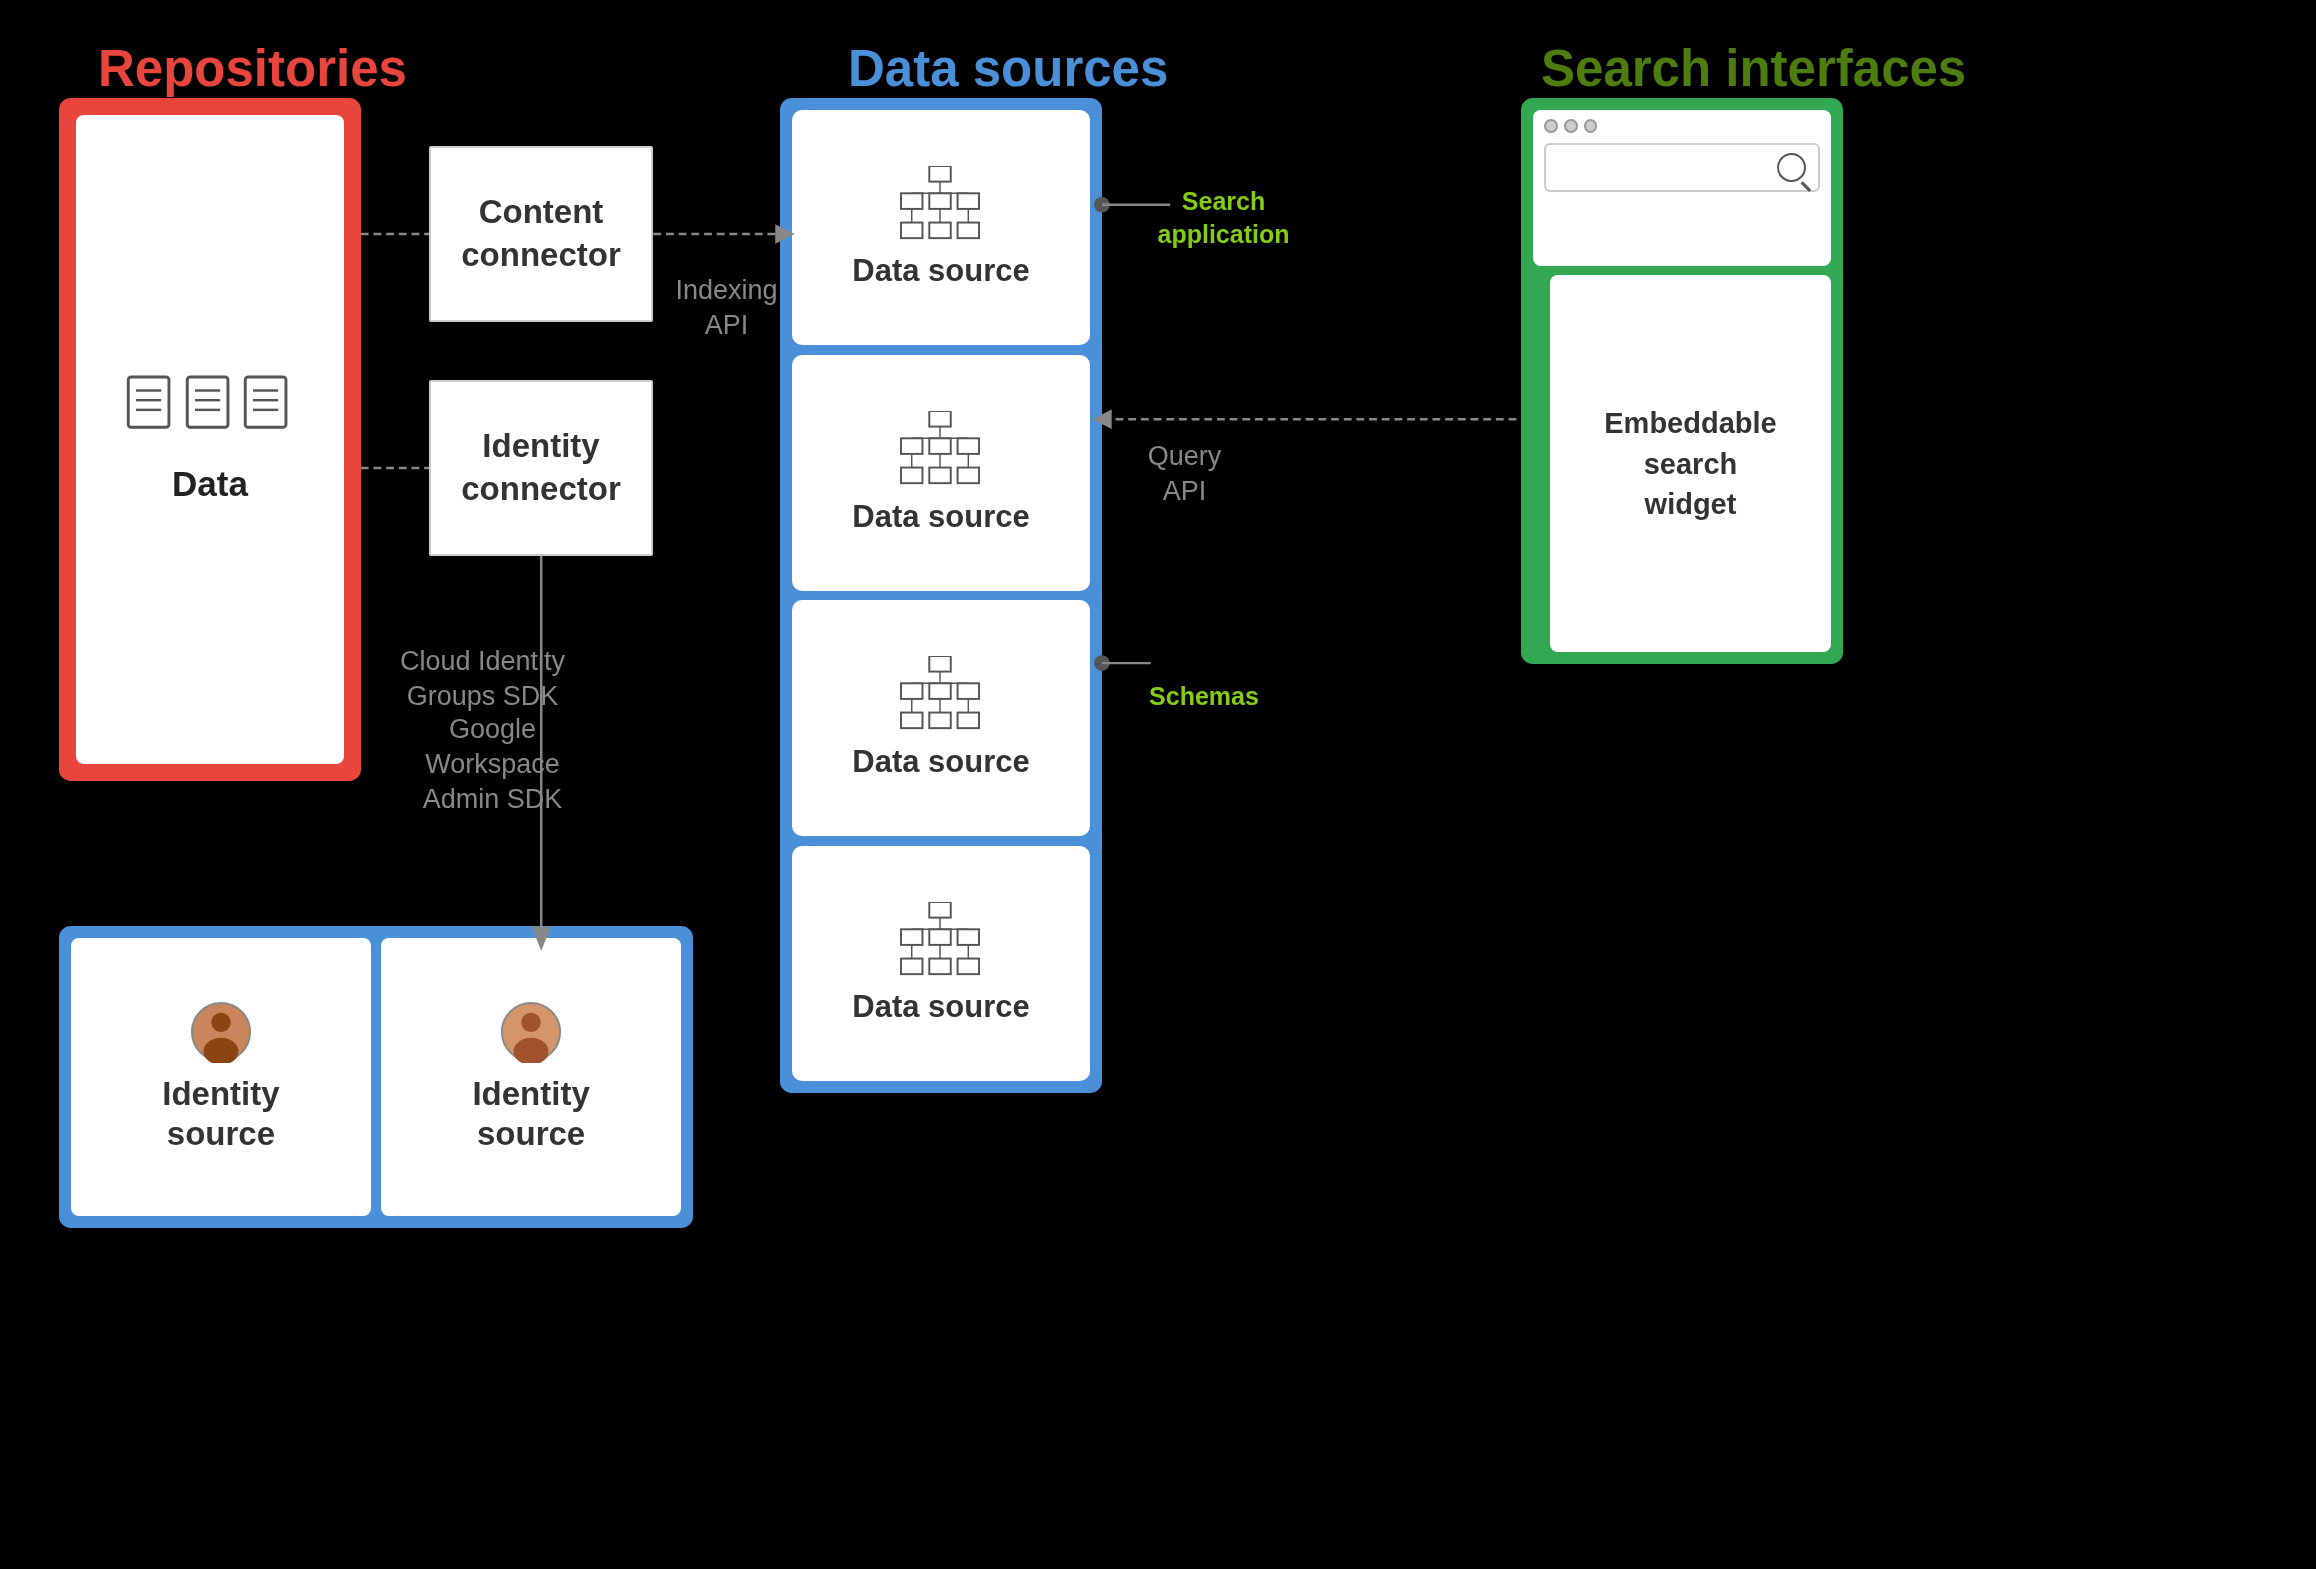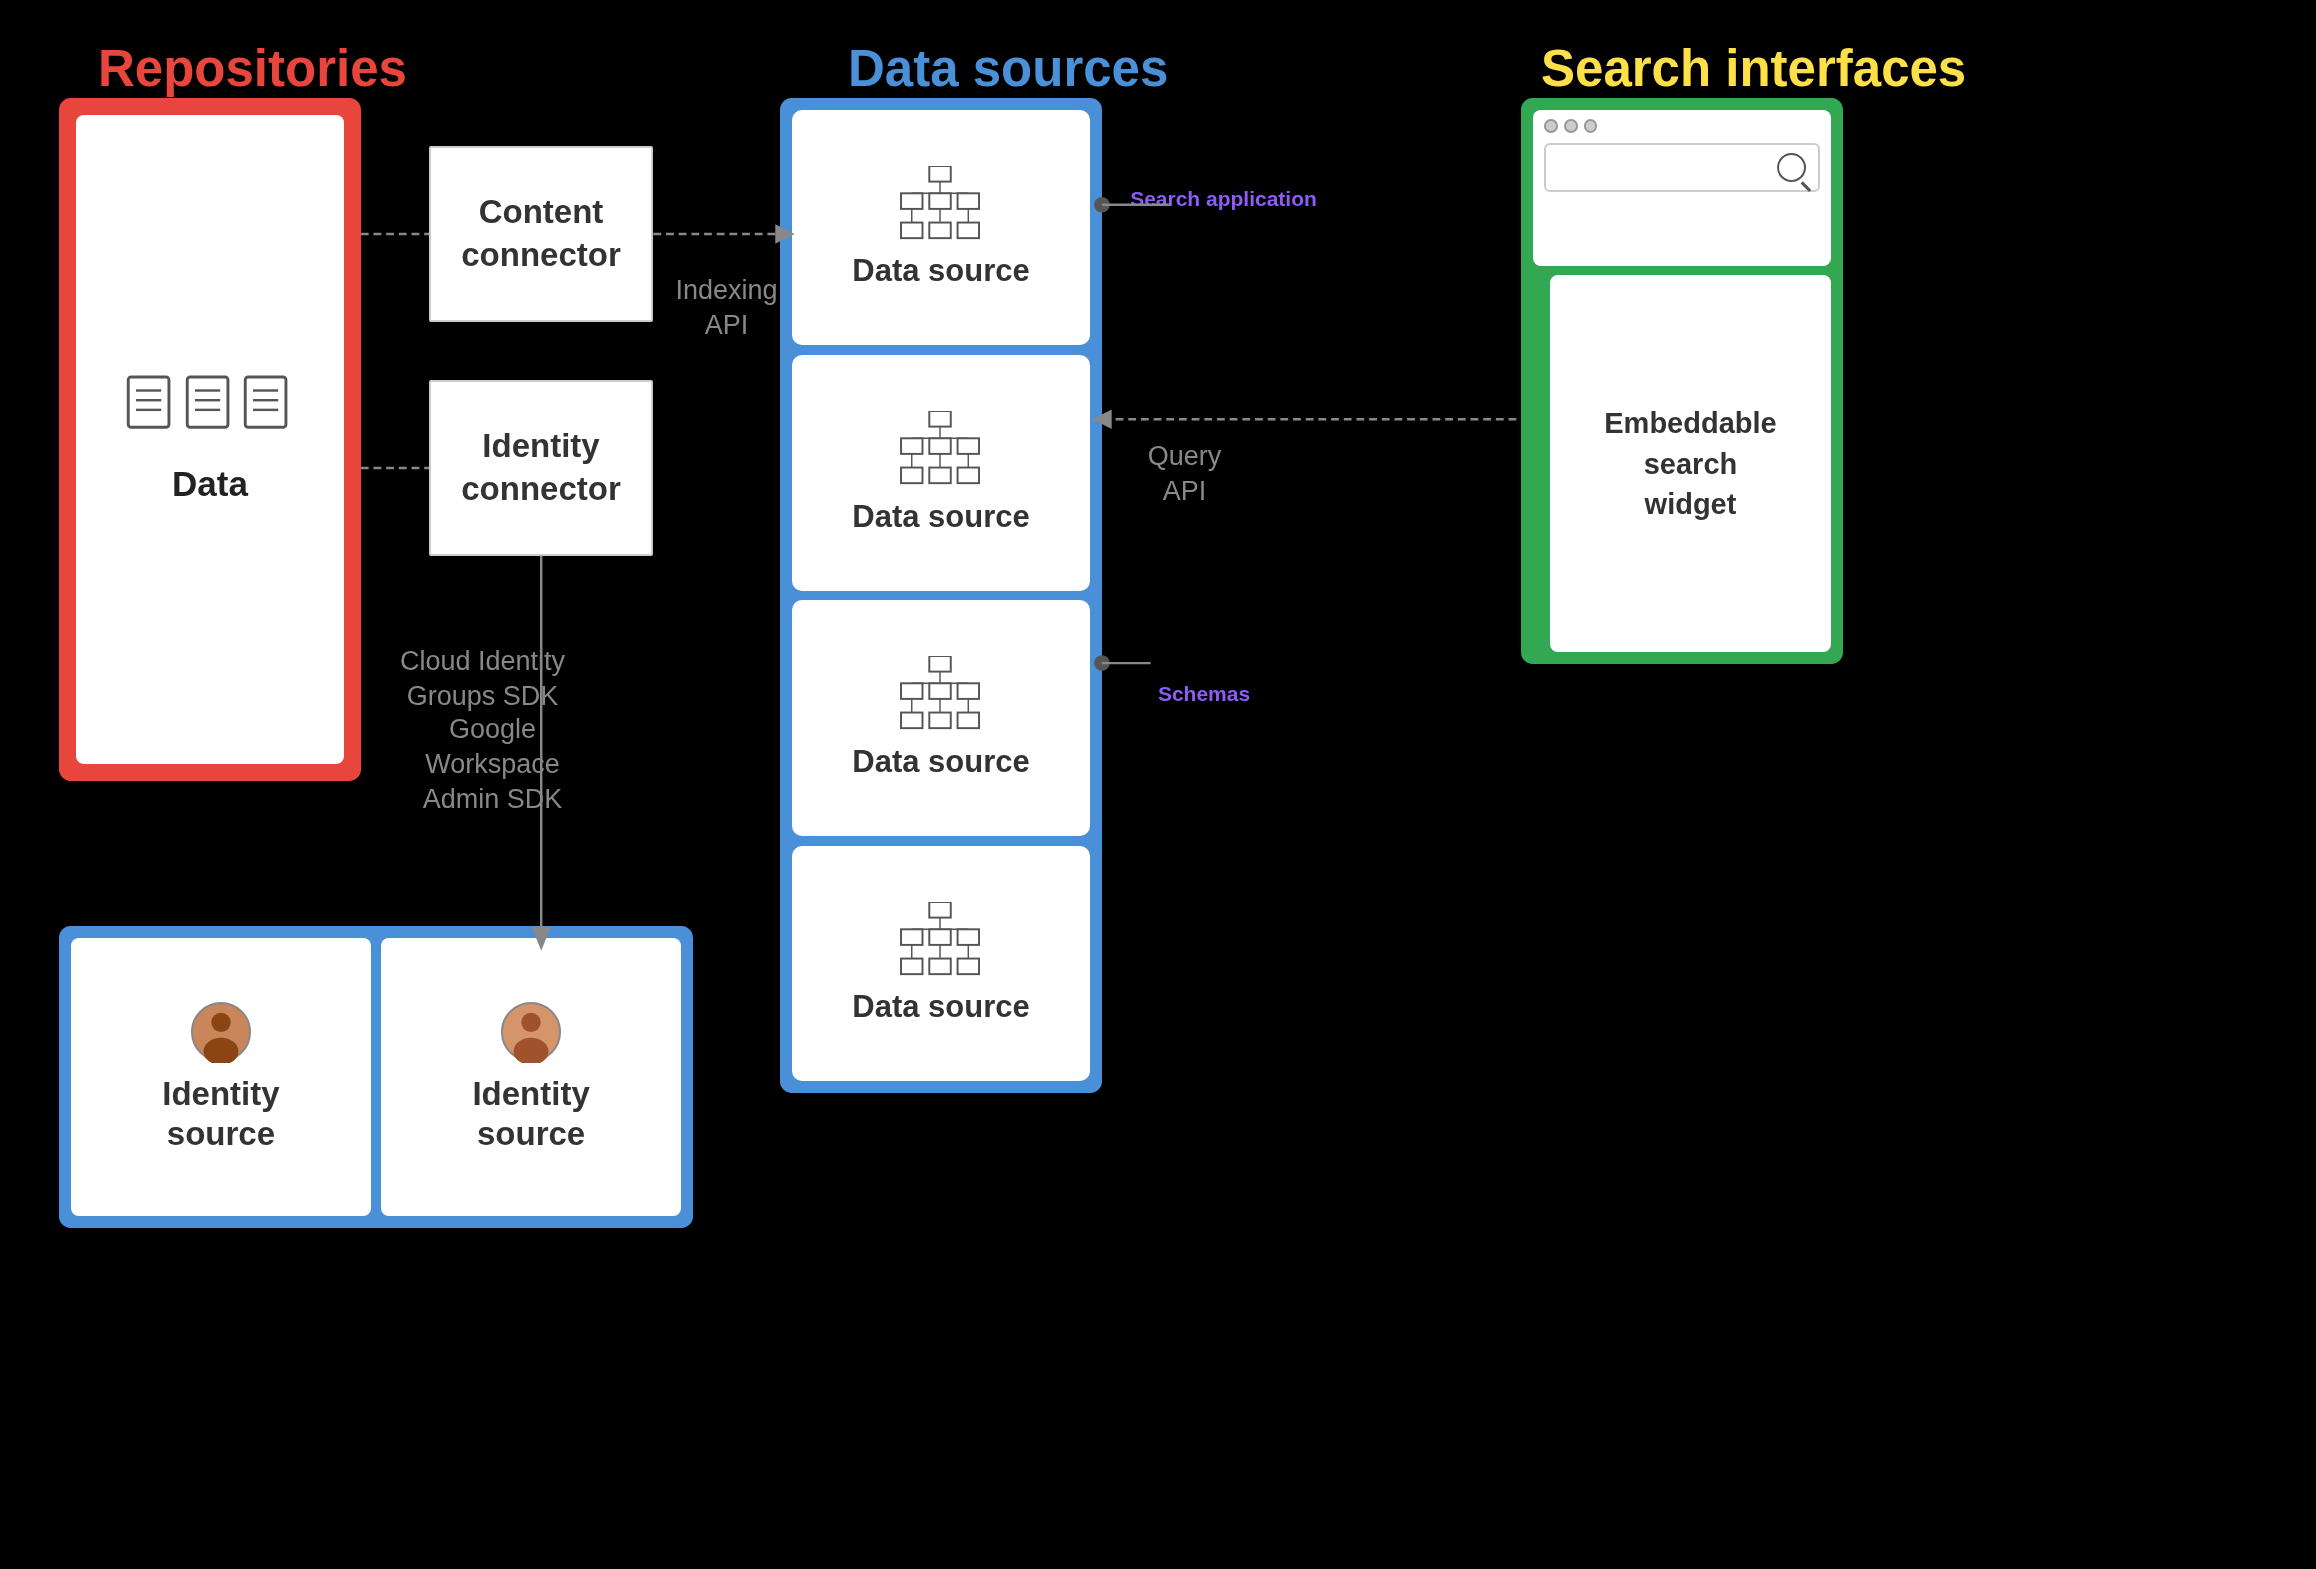--- a/index.html
+++ b/index.html
@@ -32,21 +32,21 @@
       color: #e8453c;
     }
 
     .label-datasources {
       left: 848px;
       color: #4a90d9;
     }
 
     .label-search-interfaces {
       left: 1541px;
-      color: #fde047;
+      color: #4d7c0f;
     }
 
     
     .repositories-box {
       position: absolute;
       top: 98px;
       left: 59px;
       width: 302px;
       height: 683px;
       border: 5.9px solid #e8453c;
@@ -289,22 +289,22 @@
     
     .float-label {
       position: absolute;
       color: #888;
       font-size: 27px;
       line-height: 1.3;
       text-align: center;
     }
 
     .blue-label {
-      color: #8b5cf6;
-      font-size: 21px;
+      color: #84cc16;
+      font-size: 25px;
       font-weight: bold;
     }
 
     
     .person-svg {
       width: 62px;
       height: 62px;
     }
   </style>
 </head>

